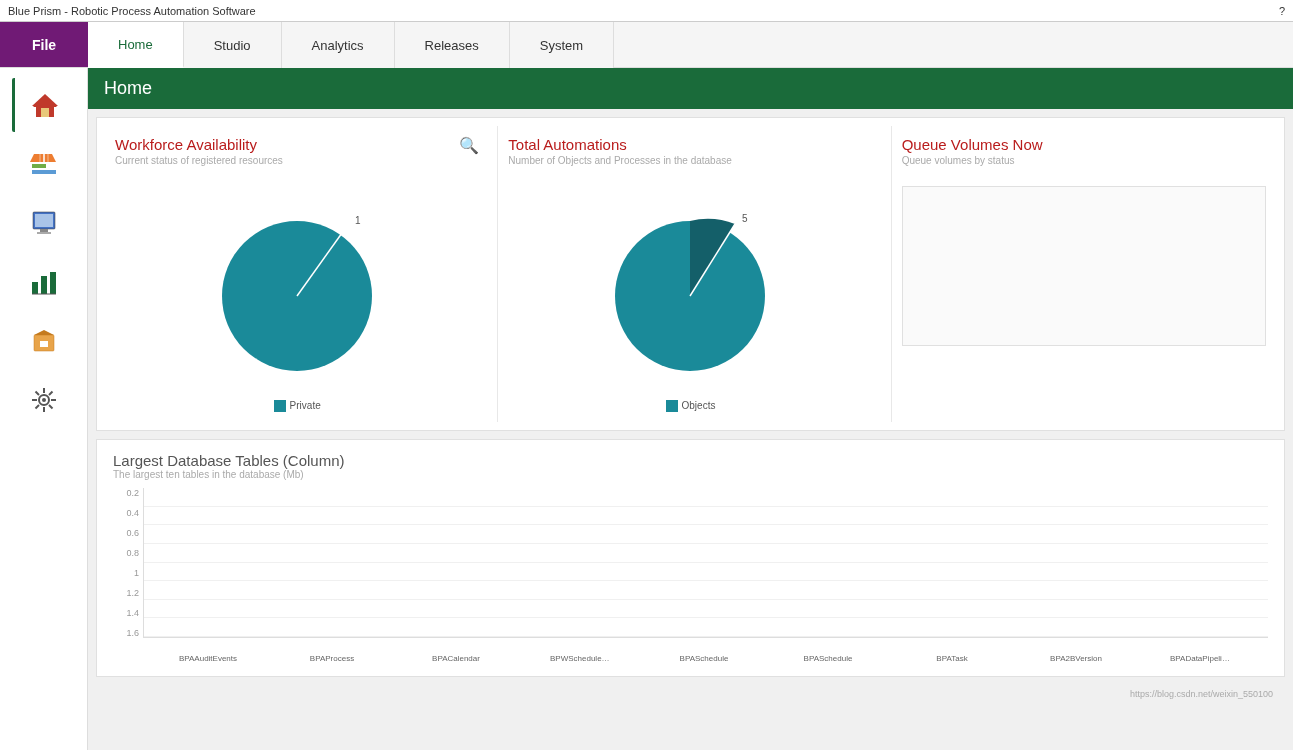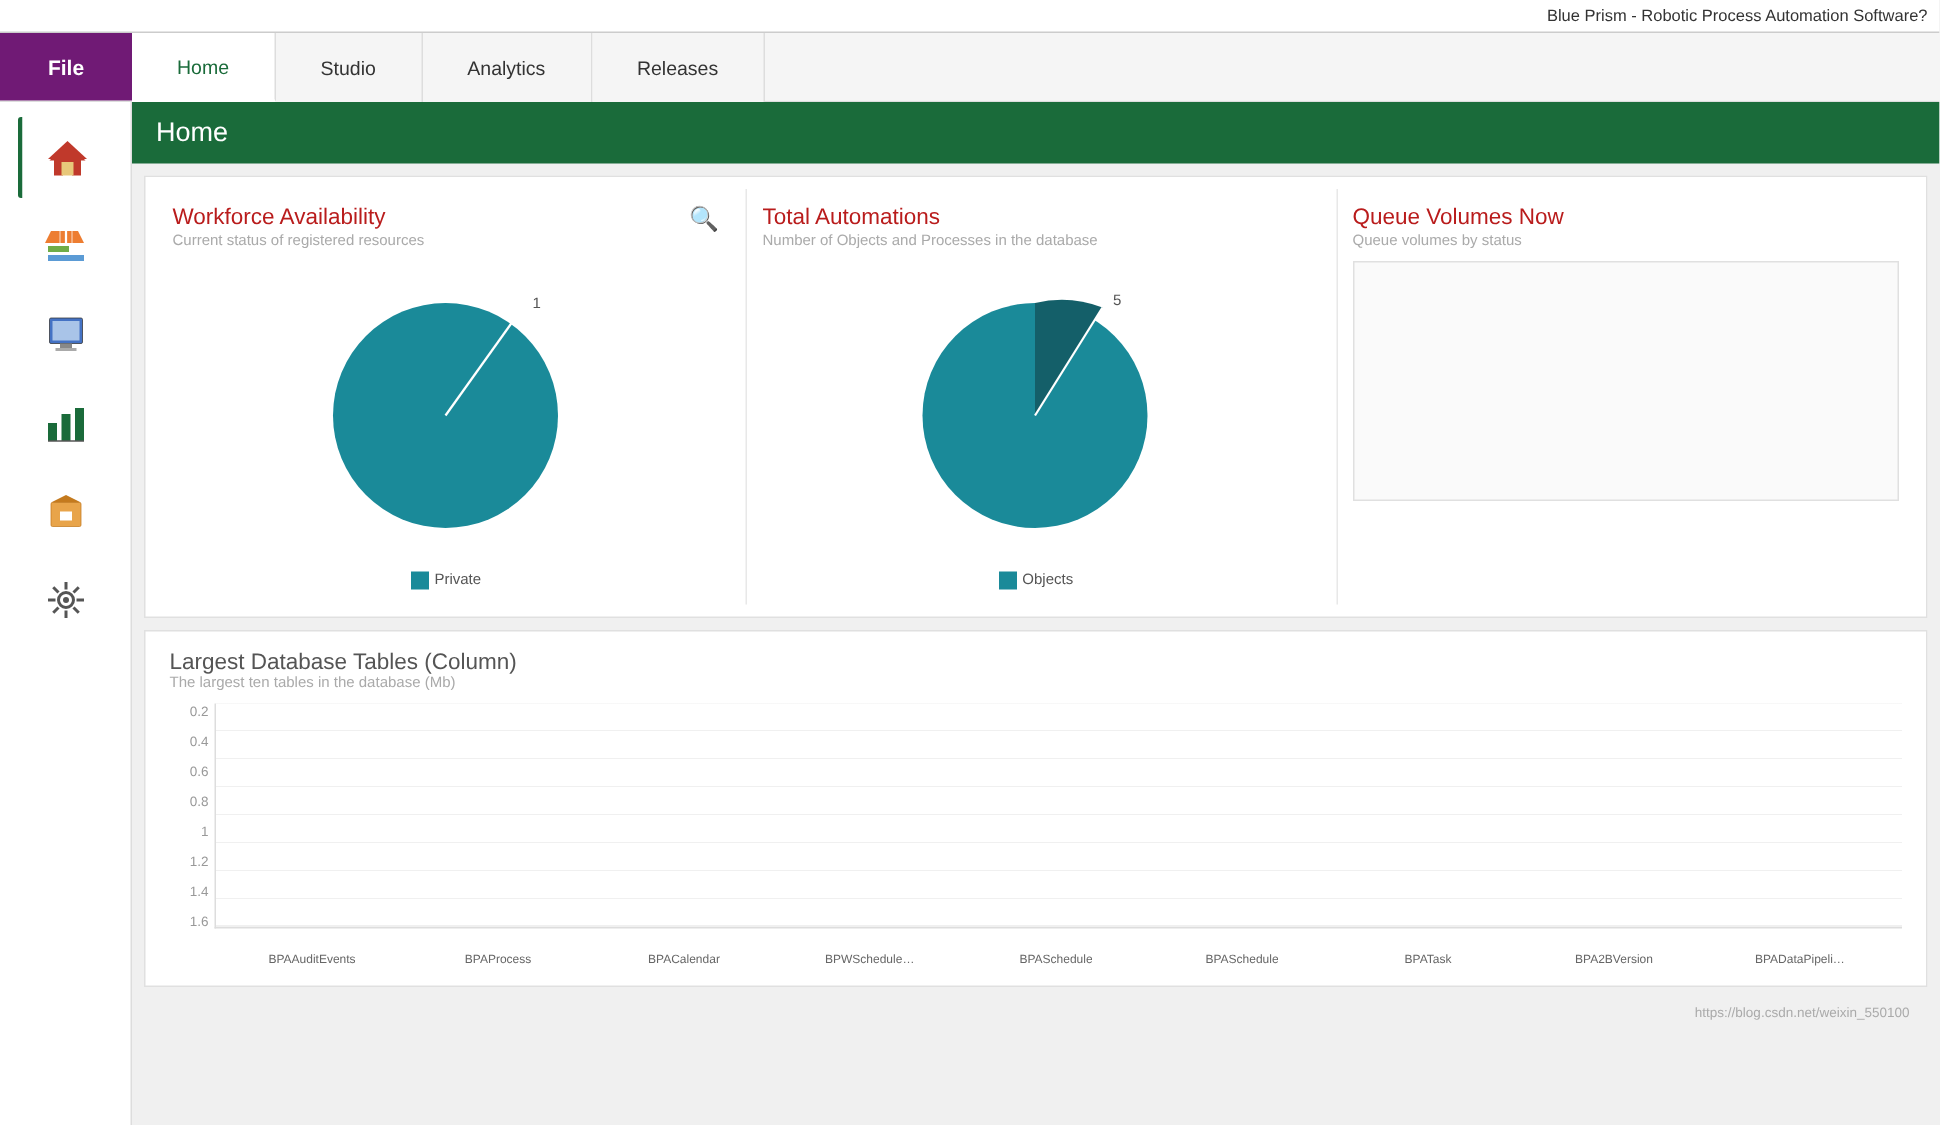--- a/index.html
+++ b/index.html
@@ -8,21 +8,21 @@
     
     .title-bar {
       background: #fff;
       height: 22px;
       display: flex;
       align-items: center;
       padding: 0 8px;
       font-size: 11px;
       color: #333;
       border-bottom: 1px solid #ccc;
-      justify-content: flex-end;
+      justify-content: space-between;
     }
 
     
     .menu-bar {
       display: flex;
       height: 46px;
       background: #fff;
       border-bottom: 1px solid #ddd;
     }
     .menu-file {
@@ -137,21 +137,21 @@
     }
     .widget-title {
       font-size: 15px;
       color: #b91c1c;
       font-weight: 400;
       margin-bottom: 2px;
     }
     .widget-subtitle {
       font-size: 10px;
       color: #aaa;
-      margin-bottom: 1px;
+      margin-bottom: 20px;
     }
     .widget-zoom {
       position: absolute;
       top: 10px;
       right: 10px;
       color: #aaa;
       font-size: 16px;
       cursor: pointer;
     }
 
@@ -294,20 +294,21 @@
   <span>?</span>
 </div>
 
 <div class="menu-bar">
   <div class="menu-file">File</div>
   <div class="menu-tabs">
     <div class="menu-tab active">Home</div>
     <div class="menu-tab">Studio</div>
     <div class="menu-tab">Analytics</div>
     <div class="menu-tab">Releases</div>
+    <div class="menu-tab">System</div>
   </div>
 </div>
 
 <div class="sidebar">
 
   <div class="sidebar-item active">
     <div class="sidebar-icon">
       <svg width="28" height="28" viewBox="0 0 28 28">
         <polygon points="14,4 2,16 5,16 5,26 11,26 11,18 17,18 17,26 23,26 23,16 26,16" fill="#c0392b" stroke="none"></polygon>
         <polygon points="14,2 0,16 4,16 4,26 12,26 12,18 16,18 16,26 24,26 24,16 28,16" fill="none" stroke="#999" stroke-width="0"></polygon>

